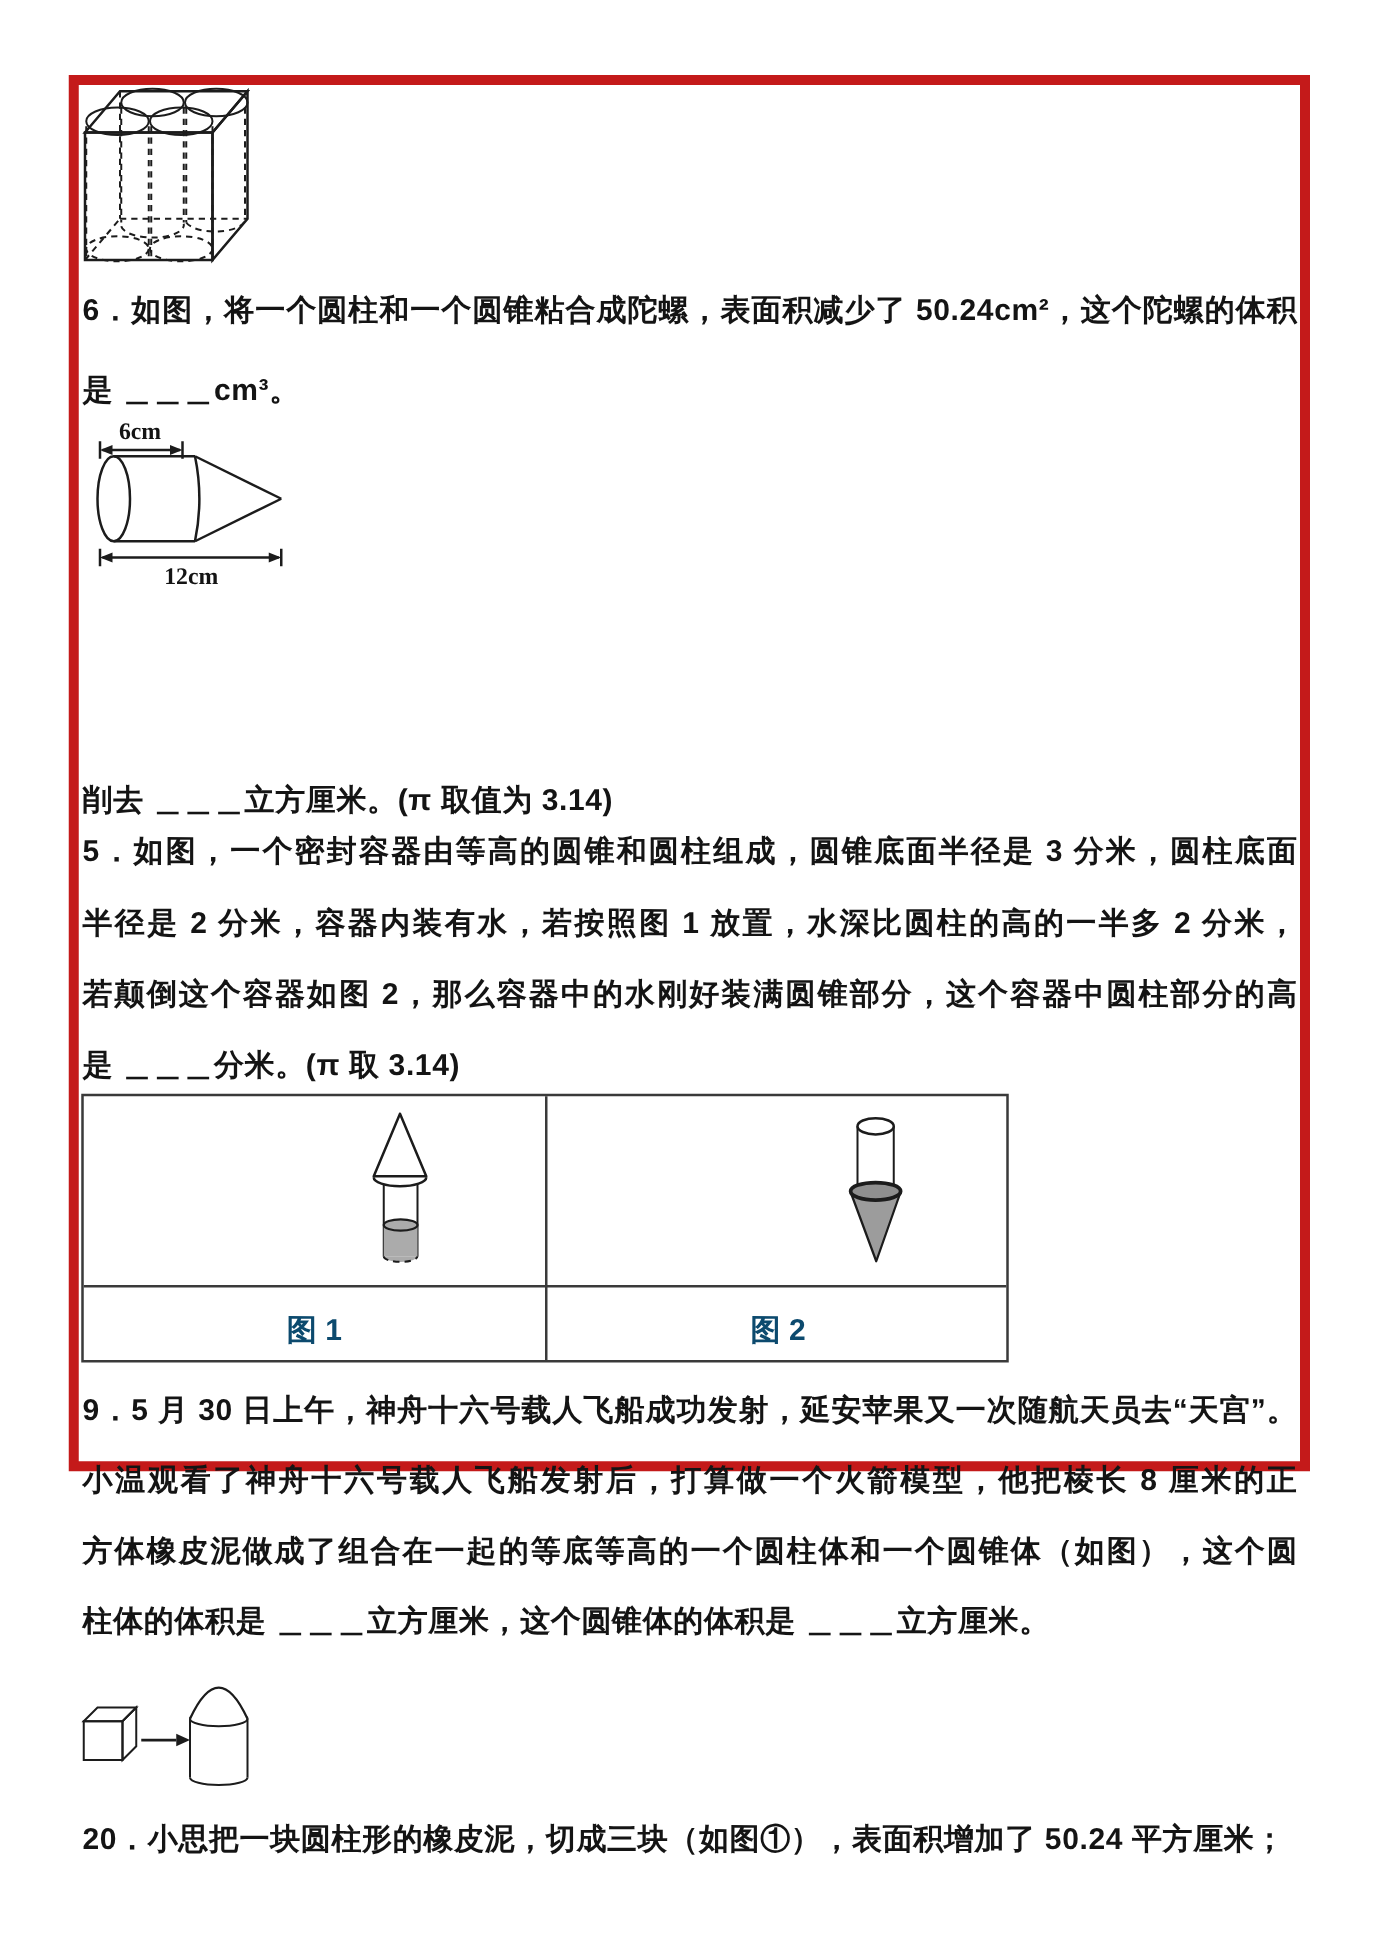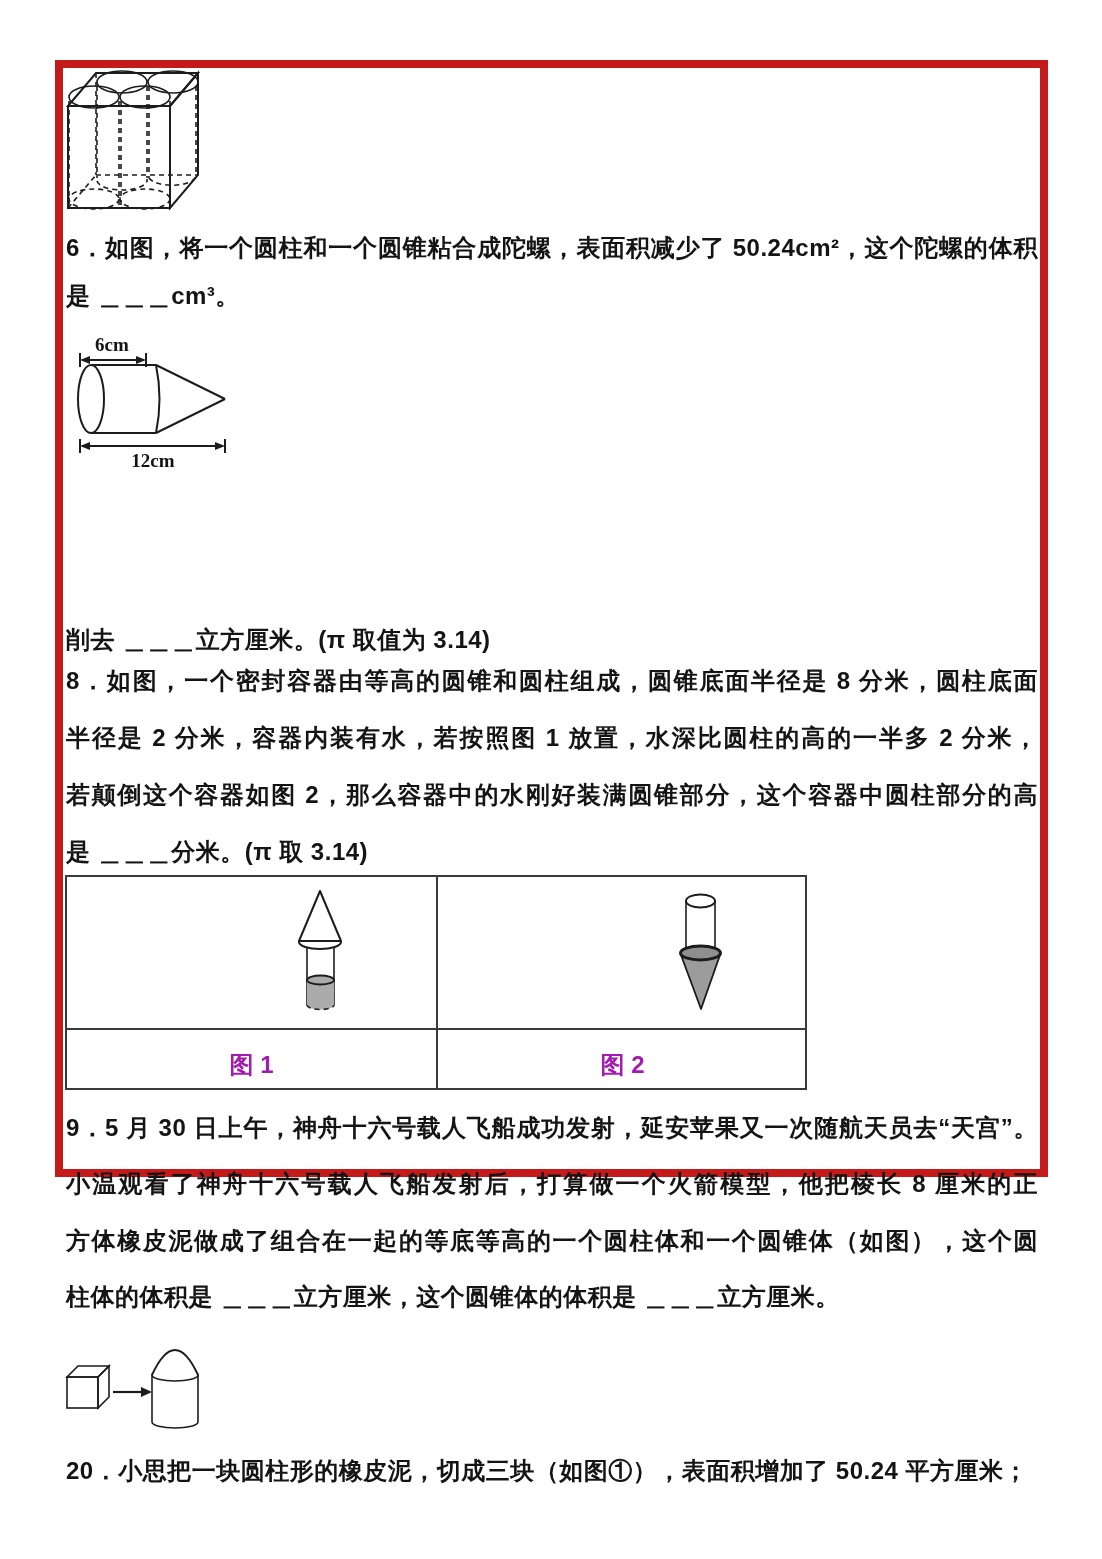--- a/index.html
+++ b/index.html
@@ -19,21 +19,21 @@
   .tline.full{text-align:justify;text-align-last:justify;}
   .fig{position:absolute;}
   .tbl{
     position:absolute;left:2px;top:807px;width:742px;height:215px;
     box-sizing:border-box;border:2px solid #3a3a3a;background:#fff;
   }
   .tbl .vdiv{position:absolute;left:369px;top:0;width:2px;height:100%;background:#3a3a3a;}
   .tbl .hdiv{position:absolute;left:0;top:151px;width:100%;height:2px;background:#3a3a3a;}
   .tcap{
     position:absolute;top:163px;width:369px;height:50px;line-height:50px;
-    text-align:center;font-size:24px;font-weight:700;color:#a21caf;
+    text-align:center;font-size:24px;font-weight:700;color:#0c4a6e;
   }
   svg{display:block;}
   .ln{stroke:#1c1c1c;stroke-width:2;fill:none;}
   .lnth{stroke:#1c1c1c;stroke-width:1.6;fill:none;}
   .dash{stroke:#1c1c1c;stroke-width:1.6;fill:none;stroke-dasharray:5 4;}
   .figtext{font-family:"Liberation Serif",serif;font-weight:700;fill:#141414;}
 </style>
 </head>
 <body>
 
@@ -66,21 +66,21 @@
         <polygon class="ln" points="105,38 133,5 133,107 105,140"></polygon>
 
         <ellipse class="lnth" cx="29" cy="29" rx="25" ry="11" fill="#ffffff"></ellipse>
         <ellipse class="lnth" cx="80" cy="29" rx="25" ry="11" fill="#ffffff"></ellipse>
         <ellipse class="lnth" cx="57" cy="14" rx="25" ry="11" fill="#ffffff"></ellipse>
         <ellipse class="lnth" cx="108" cy="14" rx="25" ry="11" fill="#ffffff"></ellipse>
       </svg>
     </div>
 
     <div class="tline full" style="top:164px">6．如图，将一个圆柱和一个圆锥粘合成陀螺，表面积减少了 50.24cm²，这个陀螺的体积</div>
-    <div class="tline" style="top:212px">是 ＿＿＿cm³。</div>
+    <div class="tline" style="top:228px">是 ＿＿＿cm³。</div>
 
     <div class="fig" style="left:5px;top:268px">
       <svg width="240" height="134" viewBox="0 0 240 134">
 
         <text class="figtext" x="44" y="15" font-size="19" text-anchor="middle">6cm</text>
         <line class="ln" x1="12" y1="17" x2="12" y2="31"></line>
         <line class="ln" x1="78" y1="17" x2="78" y2="31"></line>
         <line class="ln" x1="14" y1="24" x2="76" y2="24"></line>
         <polygon fill="#1c1c1c" points="12,24 22,20 22,28"></polygon>
         <polygon fill="#1c1c1c" points="78,24 68,20 68,28"></polygon>
@@ -97,21 +97,21 @@
         <line class="ln" x1="157" y1="103" x2="157" y2="117"></line>
         <line class="ln" x1="14" y1="110" x2="155" y2="110"></line>
         <polygon fill="#1c1c1c" points="12,110 22,106 22,114"></polygon>
         <polygon fill="#1c1c1c" points="157,110 147,106 147,114"></polygon>
         <text class="figtext" x="85" y="131" font-size="19" text-anchor="middle">12cm</text>
       </svg>
     </div>
 
     <div class="tline" style="top:556px">削去 ＿＿＿立方厘米。(π 取值为 3.14)</div>
 
-    <div class="tline full" style="top:597px">8．如图，一个密封容器由等高的圆锥和圆柱组成，圆锥底面半径是 8 分米，圆柱底面</div>
+    <div class="tline full" style="top:597px">5．如图，一个密封容器由等高的圆锥和圆柱组成，圆锥底面半径是 3 分米，圆柱底面</div>
     <div class="tline full" style="top:654px">半径是 2 分米，容器内装有水，若按照图 1 放置，水深比圆柱的高的一半多 2 分米，</div>
     <div class="tline full" style="top:711px">若颠倒这个容器如图 2，那么容器中的水刚好装满圆锥部分，这个容器中圆柱部分的高</div>
     <div class="tline" style="top:768px">是 ＿＿＿分米。(π 取 3.14)</div>
 
     <div class="tbl">
       <div class="vdiv"></div>
       <div class="hdiv"></div>
 
       <div class="fig" style="left:218px;top:8px">
         <svg width="70" height="135" viewBox="0 0 70 135">

